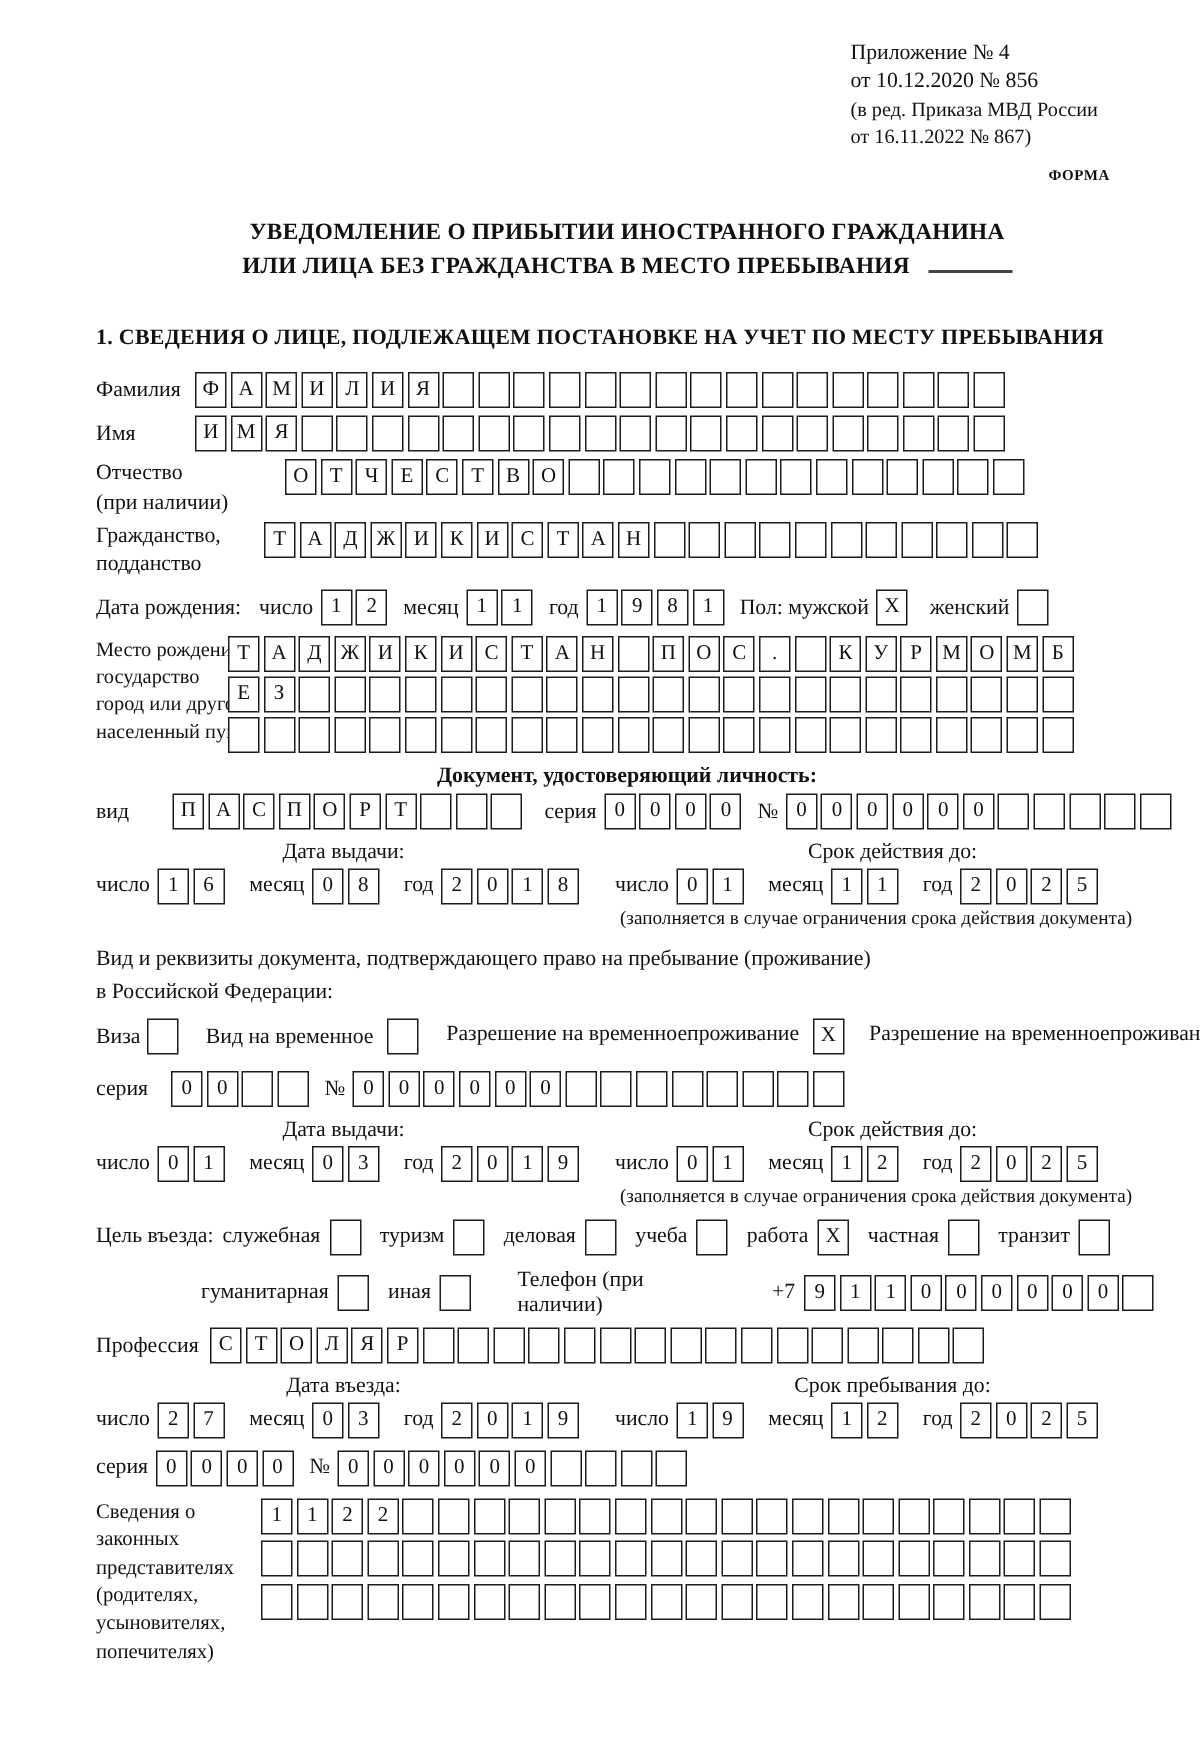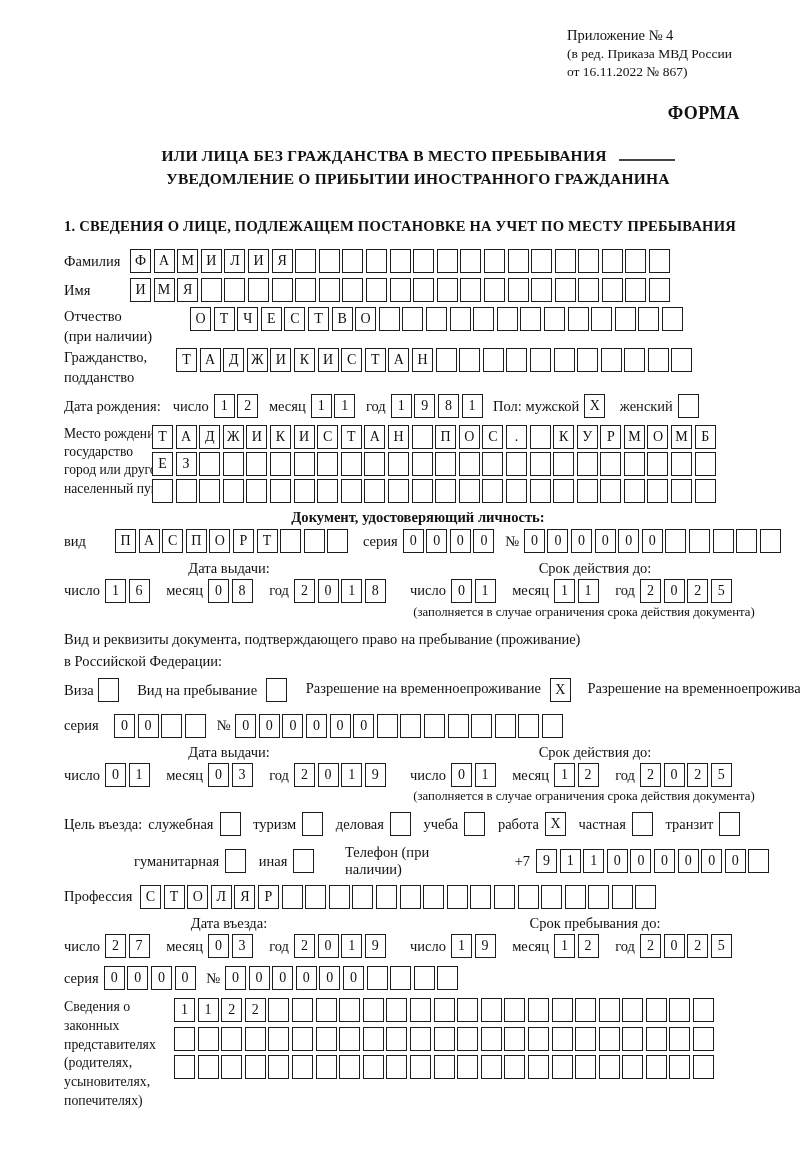--- a/index.html
+++ b/index.html
@@ -6,21 +6,21 @@
   body{
     width:800px;height:1163px;overflow:hidden;
     font-family:"Liberation Serif","DejaVu Serif",serif;
     color:#111;font-size:14.5px;
   }
   .page{box-sizing:border-box;width:800px;height:908px;padding:26px 28px 0 64px;}
 
   
   .appx{margin-left:auto;width:205px;line-height:1.32;}
   .appx .ed{font-size:13.5px;}
-  .forma{text-align:right;padding-right:32px;font-weight:bold;font-size:18px;margin-top:22px;letter-spacing:.4px;}
+  .forma{text-align:right;padding-right:32px;font-weight:bold;font-size:10px;margin-top:12px;letter-spacing:.4px;}
 
   .title{text-align:center;font-weight:bold;font-size:15.5px;margin-top:20px;line-height:1.5;letter-spacing:.2px;}
   .blank-line{display:inline-block;width:56px;border-bottom:2px solid #444;margin-left:12px;}
 
   .sec1{font-weight:bold;font-size:14.6px;margin-top:28px;letter-spacing:.2px;}
 
   
   .cell{
     display:inline-block;box-sizing:border-box;
     width:21px;height:24px;border:1.6px solid #1d1d1d;
@@ -62,31 +62,32 @@
   .rep .lblcol{width:110px;font-size:13.8px;}
   .rep-rows .cells{margin-bottom:4.5px;}
 </style>
 </head>
 <body>
 
 <div class="page">
 
   <div class="appx">
     <div>Приложение № 4</div>
+    <div>от 10.12.2020 № 856</div>
     <div class="ed">(в ред. Приказа МВД России</div>
     <div class="ed">от 16.11.2022 № 867)</div>
   </div>
 
   <div class="forma">ФОРМА</div>
 
   <div class="title">
+    <div>УВЕДОМЛЕНИЕ О ПРИБЫТИИ ИНОСТРАННОГО ГРАЖДАНИНА</div>
     <div>
       <span>ИЛИ ЛИЦА БЕЗ ГРАЖДАНСТВА В МЕСТО ПРЕБЫВАНИЯ</span><span class="blank-line"></span>
     </div>
-    <div>УВЕДОМЛЕНИЕ О ПРИБЫТИИ ИНОСТРАННОГО ГРАЖДАНИНА</div>
   </div>
 
   <div class="sec1">1. СВЕДЕНИЯ О ЛИЦЕ, ПОДЛЕЖАЩЕМ ПОСТАНОВКЕ НА УЧЕТ ПО МЕСТУ ПРЕБЫВАНИЯ</div>
 
   <div class="row" style="margin-top:14px;">
     <span class="lbl w66">Фамилия</span>
     <span class="cells">
         <span class="cell">Ф</span>
         <span class="cell">А</span>
         <span class="cell">М</span>
@@ -411,21 +412,21 @@
   <div class="intro">
     <div>Вид и реквизиты документа, подтверждающего право на пребывание (проживание)</div>
     <div>в Российской Федерации:</div>
   </div>
 
   <div class="permits">
     <span class="lbl">Виза</span>
     <span class="cells cbx" style="margin-left:4px;">
         <span class="cell"></span>
       </span>
-    <span class="lbl" style="margin-left:16px;">Вид на пребывание</span>
+    <span class="lbl" style="margin-left:16px;">Вид на временное</span>
     <span class="cells cbx">
         <span class="cell"></span>
       </span>
     <span class="stack" style="margin-left:16px;">
       <span>Разрешение на временное</span>
       <span>проживание</span>
     </span>
     <span class="cells cbx">
         <span class="cell">X</span>
       </span>

